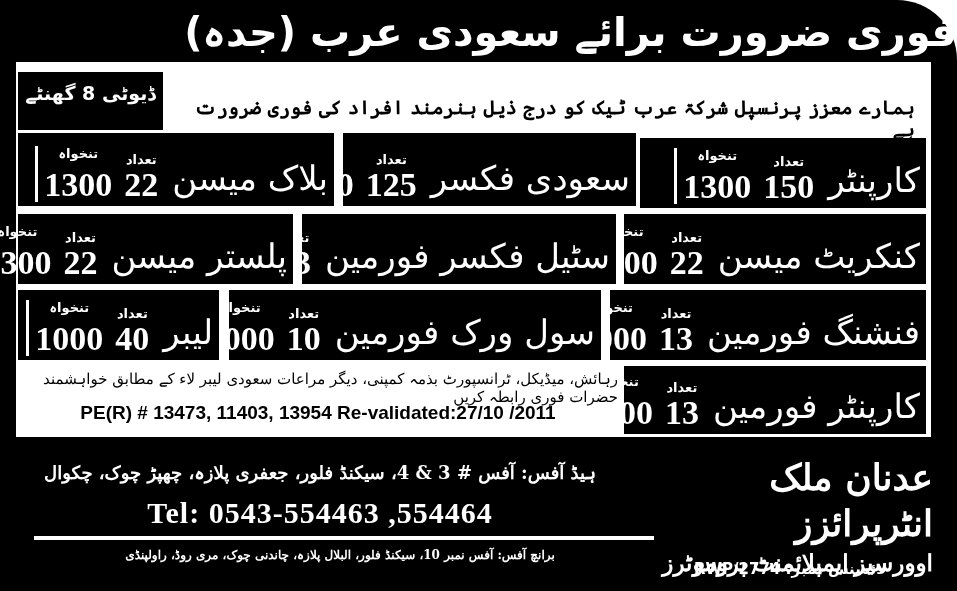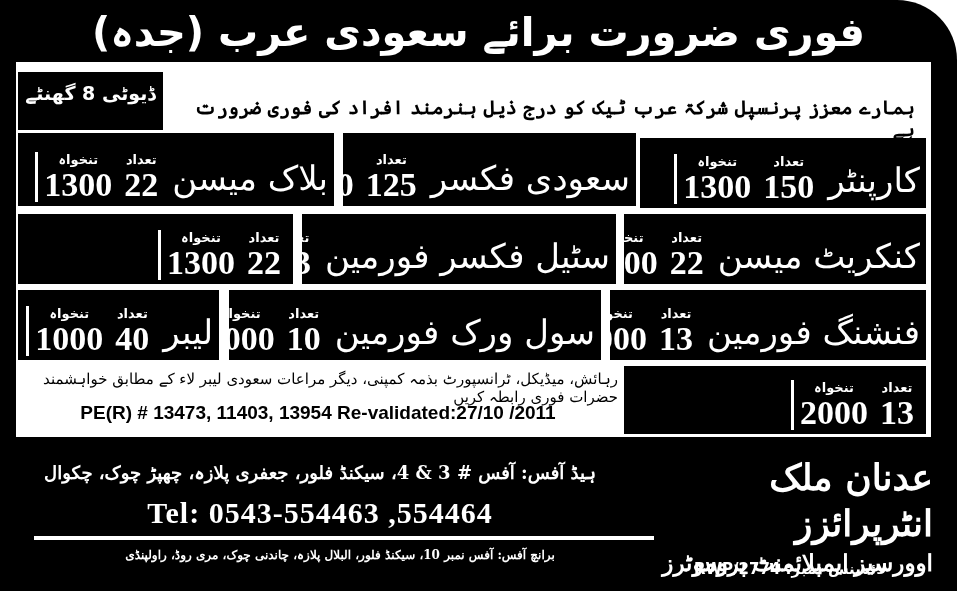--- a/index.html
+++ b/index.html
@@ -1,27 +1,27 @@
 <!DOCTYPE html>
 <html><head>
 <meta charset="utf-8">
 <style>
   html,body{margin:0;padding:0;background:#fff;}
   body{width:957px;height:591px;overflow:hidden;position:relative;font-family:"DejaVu Sans",sans-serif;}
   .frame{position:absolute;left:0;top:0;width:957px;height:591px;background:#000;border-radius:0 60px 0 0;overflow:hidden;}
   .frame-bottom{position:absolute;left:0;top:440px;width:957px;height:151px;background:#000;border-radius:0 0 40px 40px;}
-  .title{position:absolute;left:0;right:0;top:2px;height:60px;color:#fff;text-align:center;font-size:40px;font-weight:bold;direction:rtl;line-height:60px;letter-spacing:1px;}
+  .title{position:absolute;left:0;right:0;top:2px;height:60px;color:#fff;text-align:right;font-size:40px;font-weight:bold;direction:rtl;line-height:60px;letter-spacing:1px;}
   .white-panel{position:absolute;left:16px;top:62px;width:915px;height:375px;background:#fff;}
   .duty{position:absolute;left:18px;top:68px;width:145px;height:58px;background:#000;border-top:4px solid #fff;}
   .duty-text{position:absolute;left:0;right:0;top:10px;color:#fff;font-size:19px;font-weight:bold;text-align:center;direction:rtl;}
   .intro{position:absolute;left:180px;top:96px;width:735px;text-align:right;direction:rtl;font-size:19px;color:#000;font-weight:bold;font-family:"DejaVu Serif",serif;}
   .job{position:absolute;background:#000;color:#fff;display:flex;flex-direction:row-reverse;align-items:flex-end;padding:0 6px 4px 6px;box-sizing:border-box;}
   .job-name{font-size:34px;font-family:"DejaVu Serif",serif;direction:rtl;white-space:nowrap;margin-left:8px;line-height:40px;padding-bottom:4px;margin-top:20px;}
   .job-col{display:flex;flex-direction:column;align-items:center;padding:0 6px;}
-  .job-col.qty{border-left:3px solid #fff;border-right:none;}
+  .job-col.qty{border-left:3px solid #fff;border-right:none;gap:6px;}
   .job-label{font-size:13px;font-weight:bold;direction:rtl;line-height:16px;}
   .job-val{font-size:34px;font-weight:bold;font-family:"Liberation Serif",serif;line-height:34px;}
   .benefits{position:absolute;left:18px;top:370px;width:600px;text-align:right;direction:rtl;font-size:15px;font-weight:normal;color:#000;font-family:"DejaVu Serif",serif;}
   .pe{position:absolute;left:18px;top:402px;width:600px;text-align:center;font-size:19px;font-weight:bold;color:#000;font-family:"Liberation Sans",sans-serif;}
   .company{position:absolute;right:24px;top:454px;width:300px;text-align:right;direction:rtl;color:#fff;}
   .company-name{font-size:36px;font-weight:bold;font-family:"DejaVu Serif",serif;line-height:46px;}
   .company-sub{font-size:23px;font-weight:bold;font-family:Liberation Serif, serif;margin-top:4px;}
   .license{position:absolute;left:694px;top:560px;color:#fff;font-size:15px;font-weight:bold;direction:rtl;}
   .head-office{position:absolute;left:40px;top:462px;width:560px;text-align:center;color:#fff;direction:rtl;font-size:18px;font-weight:bold;font-family:"DejaVu Serif",serif;}
   .tel{position:absolute;left:40px;top:496px;width:560px;text-align:center;color:#fff;font-size:30px;font-weight:bold;font-family:"Liberation Serif",serif;letter-spacing:1px;}
@@ -94,20 +94,21 @@
   <div class="job-col">
       <span class="job-label">تعداد</span>
       <span class="job-val">13</span>
     </div>
   <div class="job-col qty">
       <span class="job-label">تنخواہ</span>
       <span class="job-val">2000</span>
     </div>
 </div>
 <div class="job" style="left:18px;top:214px;width:275px;height:70px;">
+  <span class="job-name">پلستر میسن</span>
   <div class="job-col">
       <span class="job-label">تعداد</span>
       <span class="job-val">22</span>
     </div>
   <div class="job-col qty">
       <span class="job-label">تنخواہ</span>
       <span class="job-val">1300</span>
     </div>
 </div>
 
@@ -139,20 +140,21 @@
       <span class="job-label">تعداد</span>
       <span class="job-val">40</span>
     </div>
   <div class="job-col qty">
       <span class="job-label">تنخواہ</span>
       <span class="job-val">1000</span>
     </div>
 </div>
 
 <div class="job" style="left:624px;top:366px;width:302px;height:68px;">
+  <span class="job-name">کارپنٹر فورمین</span>
   <div class="job-col">
       <span class="job-label">تعداد</span>
       <span class="job-val">13</span>
     </div>
   <div class="job-col qty">
       <span class="job-label">تنخواہ</span>
       <span class="job-val">2000</span>
     </div>
 </div>
 

